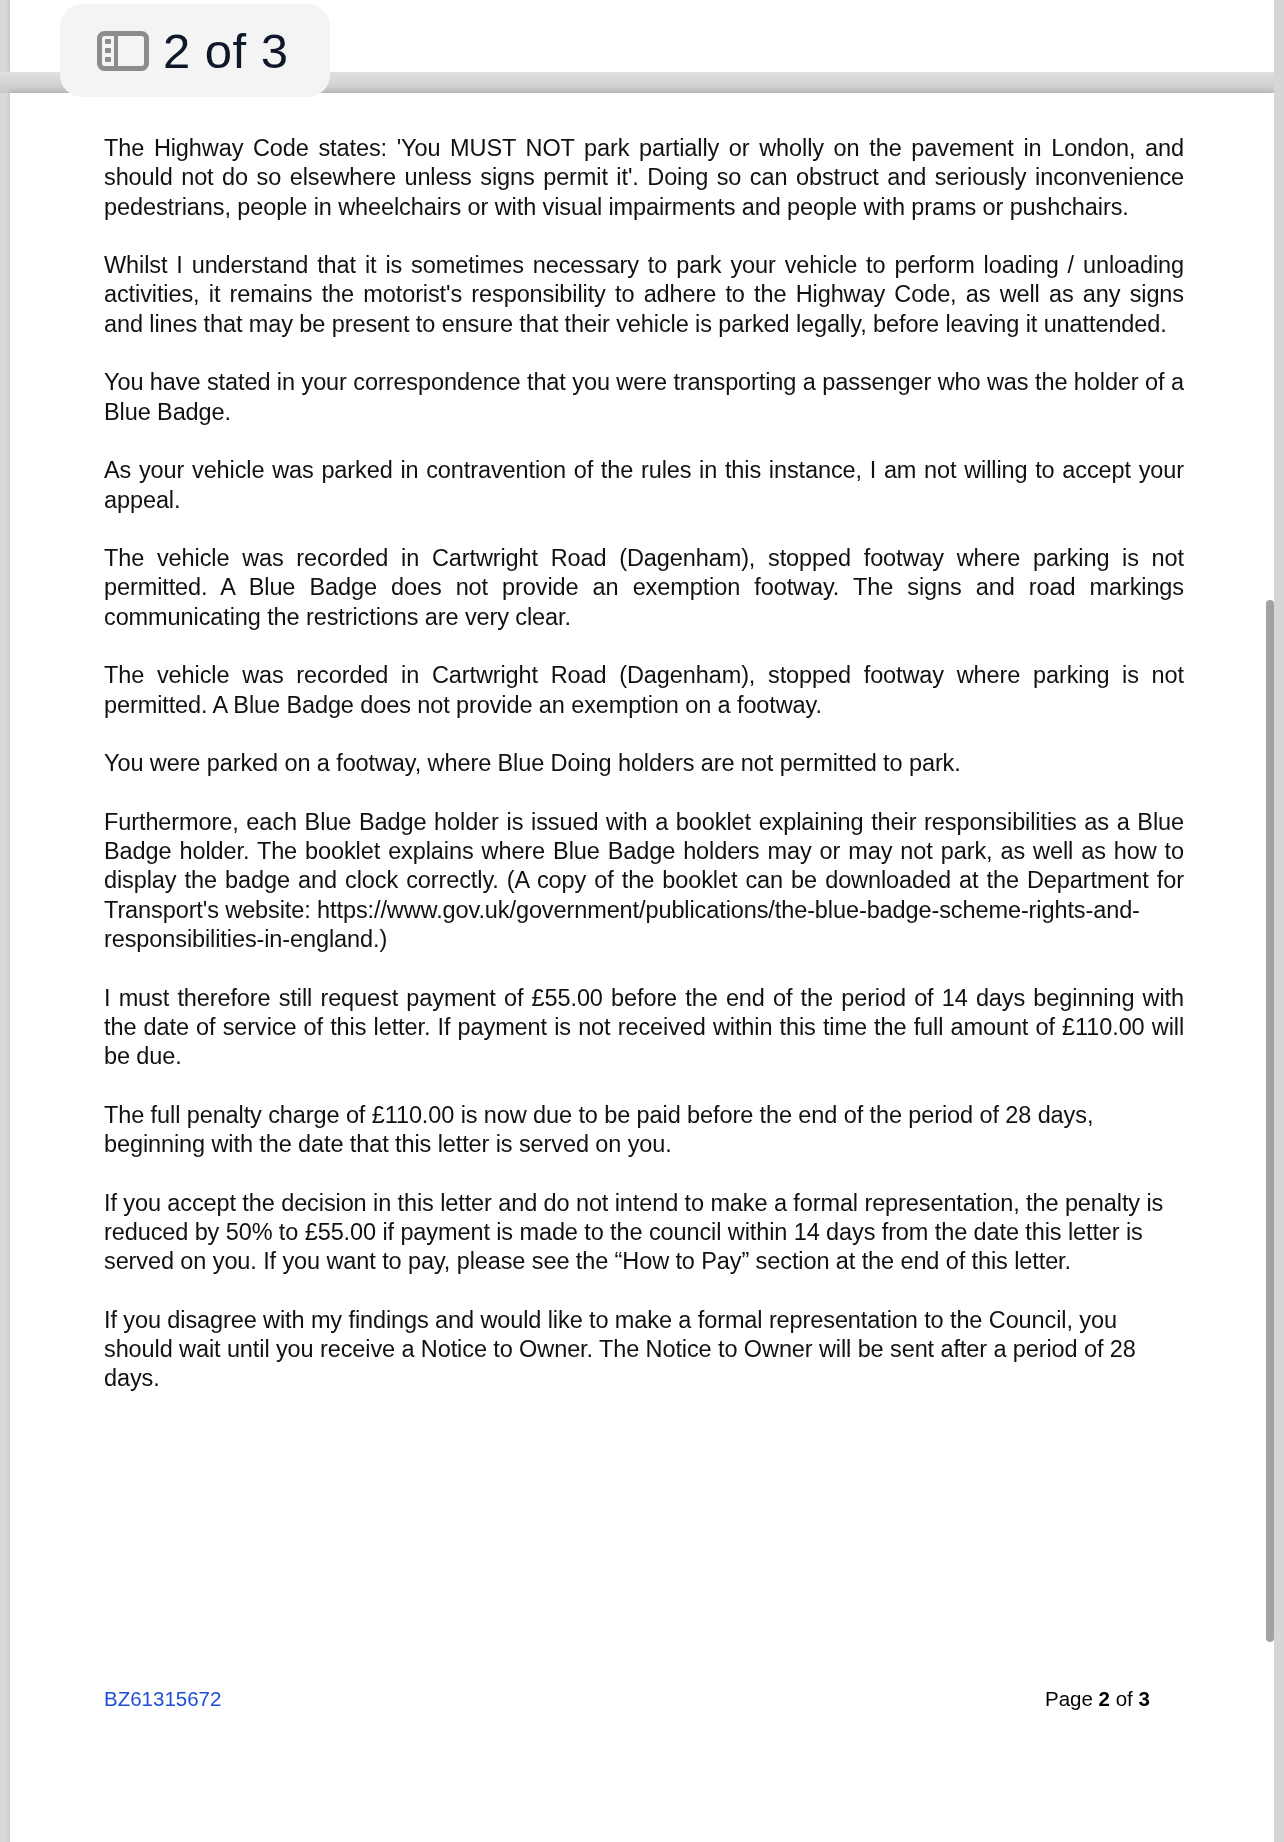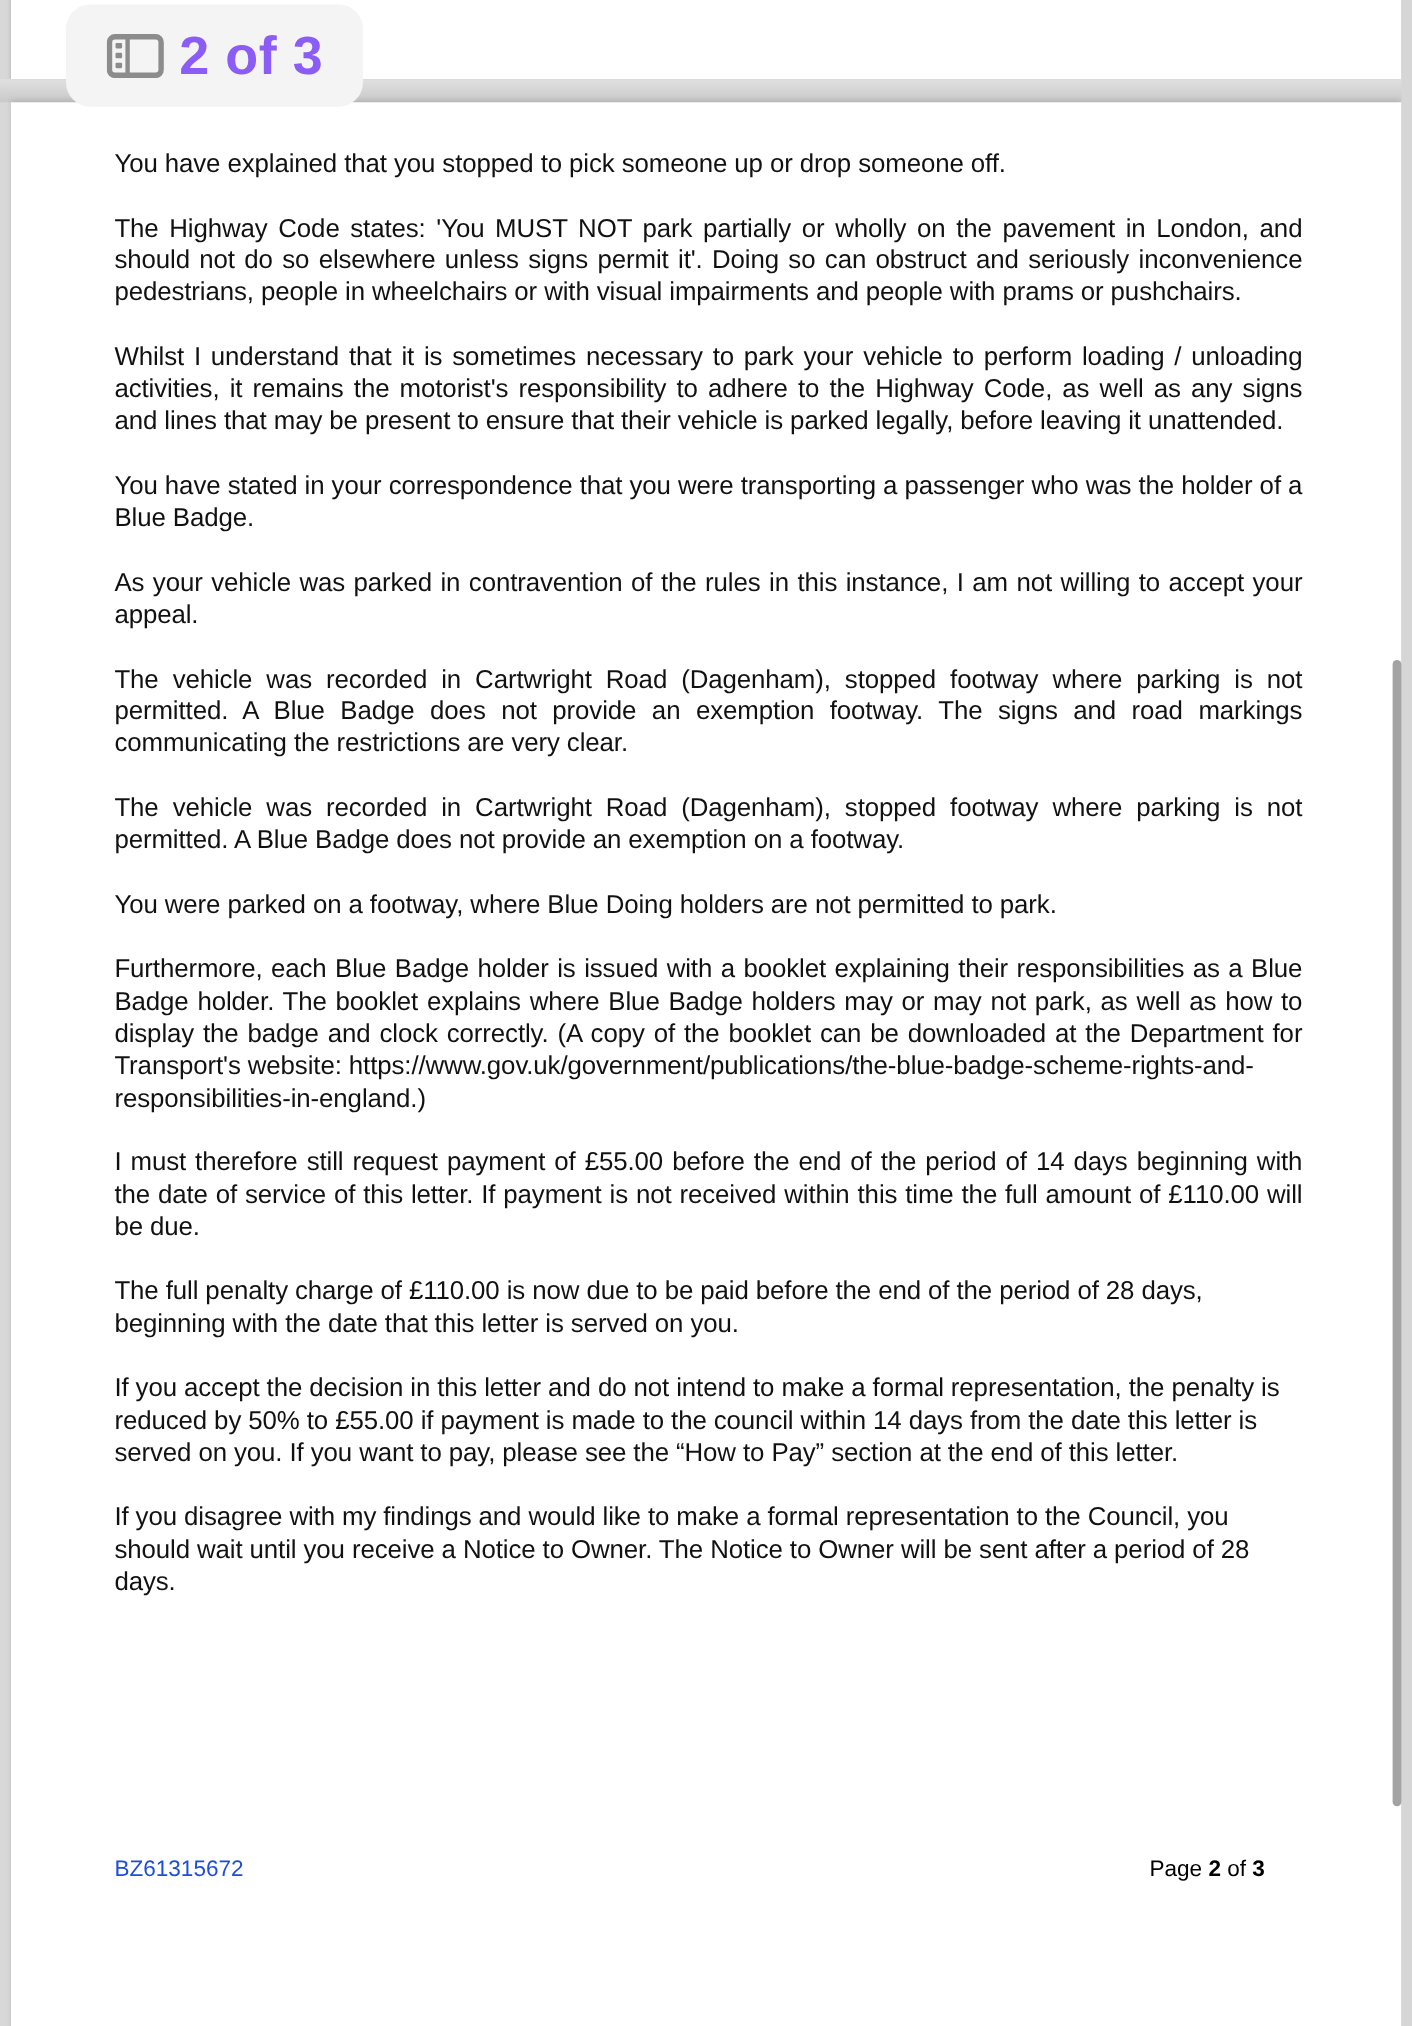--- a/index.html
+++ b/index.html
@@ -37,38 +37,37 @@
   .footer-page {
     position:absolute; left:1045px; top:1687px; font-size:20.5px; color:#000000;
   }
   .footer-page b { font-weight:bold; }
   .pill {
     position:absolute; left:60px; top:4px; width:270px; height:93px;
     background:#f4f4f4; border-radius:22px;
     display:flex; align-items:center; gap:14px; padding-left:37px; box-sizing:border-box;
   }
   .pill-icon { width:52px; height:40px; display:block; }
-  .pill-text { font-size:49px; color:#8b5cf6; letter-spacing:0.5px;font-weight:bold; }
+  .pill-text { font-size:49px; color:#0f172a; letter-spacing:0.5px; }
   .scroll-track { position:absolute; left:1274px; top:0; width:10px; height:1842px; background:#d6d6d6; }
   .scroll-thumb {
     position:absolute; left:1266px; top:600px; width:8px; height:1042px;
     background:#a3a3a3; border-radius:4px;
   }
 </style>
 </head>
 <body>
 
 <div class="viewer">
   <div class="page-prev"></div>
   <div class="gap-shade"></div>
 
   <div class="page"></div>
 
   <div class="page-body">
-    <p class="l">You have explained that you stopped to pick someone up or drop someone off.</p>
     <p class="j">The Highway Code states: 'You MUST NOT park partially or wholly on the pavement in London, and should not do so elsewhere unless signs permit it'. Doing so can obstruct and seriously inconvenience pedestrians, people in wheelchairs or with visual impairments and people with prams or pushchairs.</p>
     <p class="j">Whilst I understand that it is sometimes necessary to park your vehicle to perform loading / unloading activities, it remains the motorist's responsibility to adhere to the Highway Code, as well as any signs and lines that may be present to ensure that their vehicle is parked legally, before leaving it unattended.</p>
     <p class="j">You have stated in your correspondence that you were transporting a passenger who was the holder of a Blue Badge.</p>
     <p class="j">As your vehicle was parked in contravention of the rules in this instance, I am not willing to accept your appeal.</p>
     <p class="j">The vehicle was recorded in Cartwright Road (Dagenham), stopped footway where parking is not permitted. A Blue Badge does not provide an exemption footway. The signs and road markings communicating the restrictions are very clear.</p>
     <p class="j">The vehicle was recorded in Cartwright Road (Dagenham), stopped footway where parking is not permitted. A Blue Badge does not provide an exemption on a footway.</p>
     <p class="l">You were parked on a footway, where Blue Doing holders are not permitted to park.</p>
     <p class="url-para">
       <span>Furthermore, each Blue Badge holder is issued with a booklet explaining their responsibilities as a Blue Badge holder. The booklet explains where Blue Badge holders may or may not park, as well as how to display the badge and clock correctly. (A copy of the booklet can be downloaded at the Department for Transport's website:</span>
       <span class="url"><span>https://www.gov.uk/government/publications/the-blue-badge-scheme-rights-and-</span><br><span>responsibilities-in-england.)</span></span>

